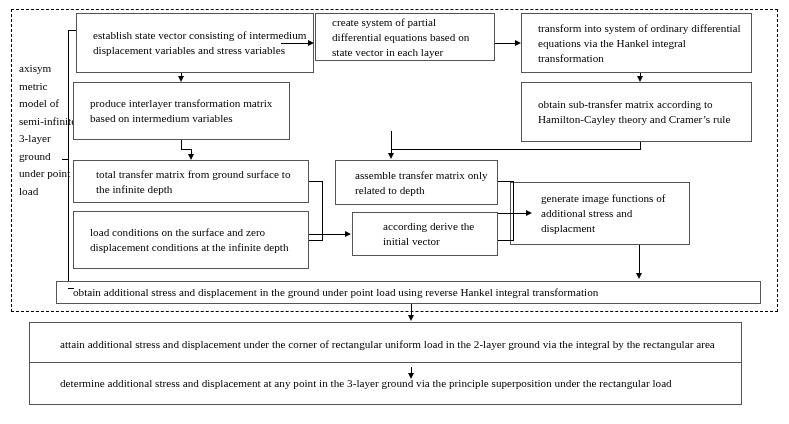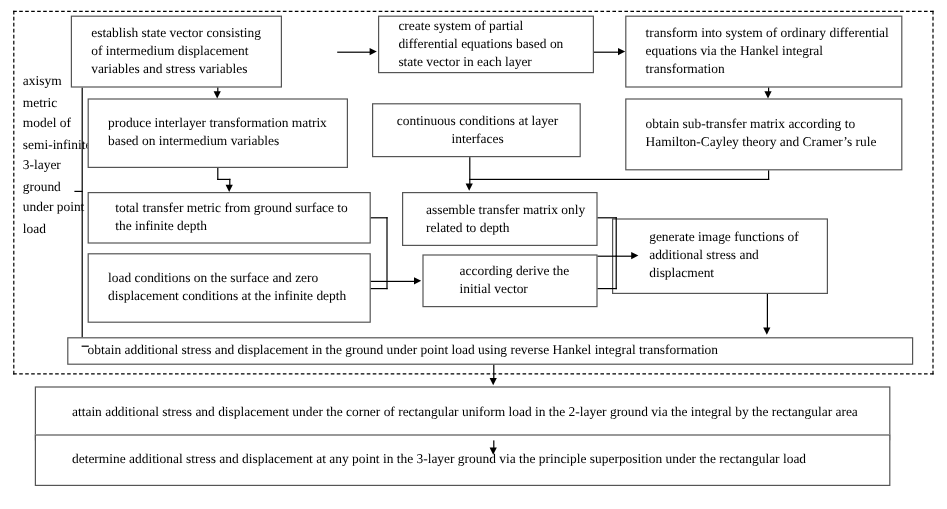--- a/index.html
+++ b/index.html
@@ -71,33 +71,32 @@
 
   <div class="side-label" style="left:19px;top:60px;">axisym metric model of semi-infinite 3-layer ground under point load</div>
 
   <div class="brace" style="left:62px;top:30px;width:14px;height:258px;">
     <div class="seg" style="left:6px;top:0px;width:1px;height:258px;background:#000;"></div>
     <div class="seg" style="left:6px;top:0px;width:9px;height:1px;background:#000;"></div>
     <div class="seg" style="left:6px;top:257px;width:9px;height:1px;background:#000;"></div>
     <div class="seg" style="left:0px;top:129px;width:7px;height:1px;background:#000;"></div>
   </div>
 
-  <div class="node lead3" style="left:59px;top:13px;width:176px;height:60px;">establish state vector consisting of intermedium displacement variables and stress variables</div>
+  <div class="node lead3" style="left:76px;top:13px;width:238px;height:60px;">establish state vector consisting of intermedium displacement variables and stress variables</div>
 
   <div class="node lead3" style="left:315px;top:13px;width:180px;height:48px;">create system of partial differential equations based on state vector in each layer</div>
 
   <div class="node lead3" style="left:521px;top:13px;width:231px;height:60px;">transform into system of ordinary differential equations via the Hankel integral transformation</div>
 
   <div class="node lead3" style="left:73px;top:82px;width:217px;height:58px;">produce interlayer transformation matrix based on intermedium variables</div>
 
-  <div class="node center" style="left:310px;top:86px;width:174px;height:45px;">continuous conditions at layer interfaces</div>
 
   <div class="node lead3" style="left:521px;top:82px;width:231px;height:60px;">obtain sub-transfer matrix according to Hamilton-Cayley theory and Cramer’s rule</div>
 
-  <div class="node lead" style="left:73px;top:160px;width:236px;height:43px;">total transfer metric from ground surface to the infinite depth</div>
+  <div class="node lead" style="left:73px;top:160px;width:236px;height:43px;">total transfer matrix from ground surface to the infinite depth</div>
 
   <div class="node lead3" style="left:335px;top:160px;width:163px;height:45px;padding-left:19px;">assemble transfer matrix only related to depth</div>
 
   <div class="node lead2" style="left:510px;top:182px;width:180px;height:63px;">generate image functions of additional stress and displacment</div>
 
   <div class="node lead3" style="left:73px;top:211px;width:236px;height:58px;">load conditions on the surface and zero displacement conditions at the infinite depth</div>
 
   <div class="node lead2" style="left:352px;top:212px;width:146px;height:44px;">according derive the initial vector</div>
 
   <div class="node lead3" style="left:56px;top:281px;width:705px;height:23px;padding-top:1px;padding-bottom:1px;">obtain additional stress and displacement in the ground under point load using reverse Hankel integral transformation</div>

